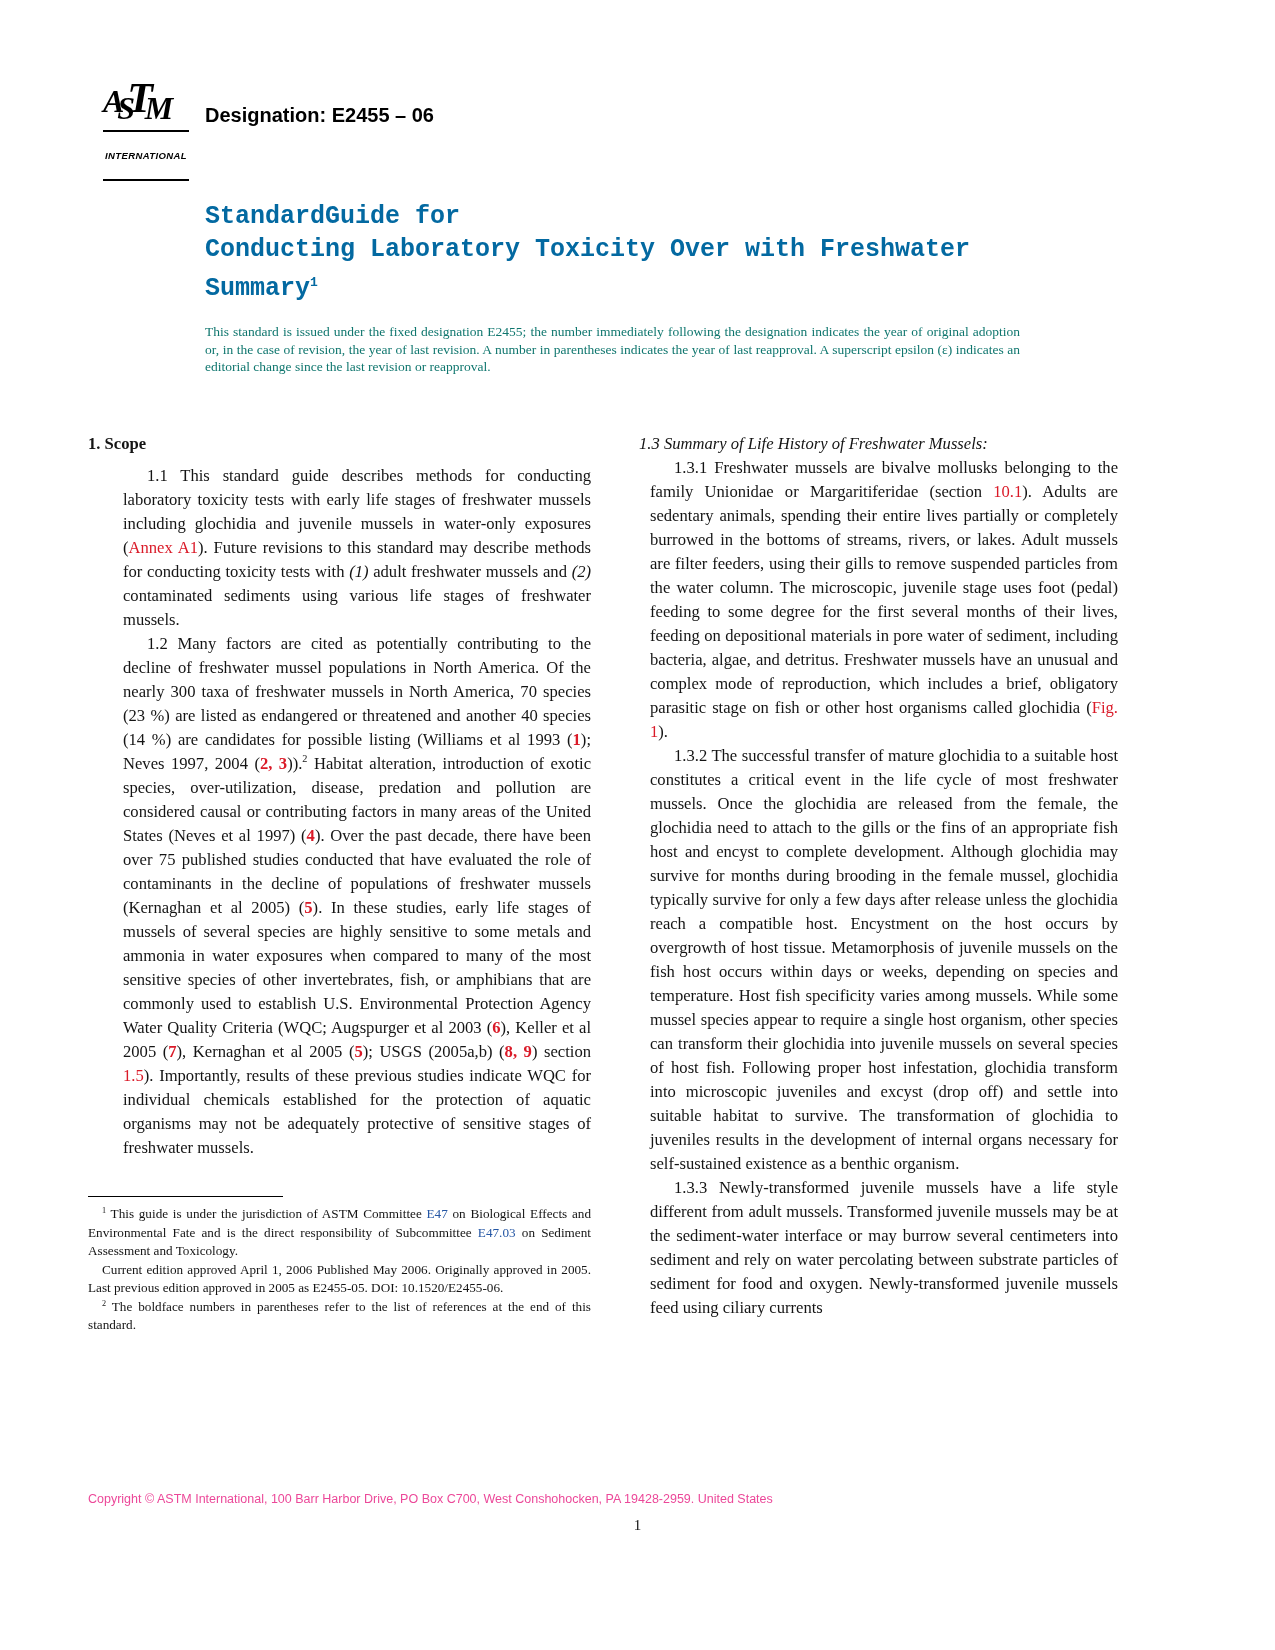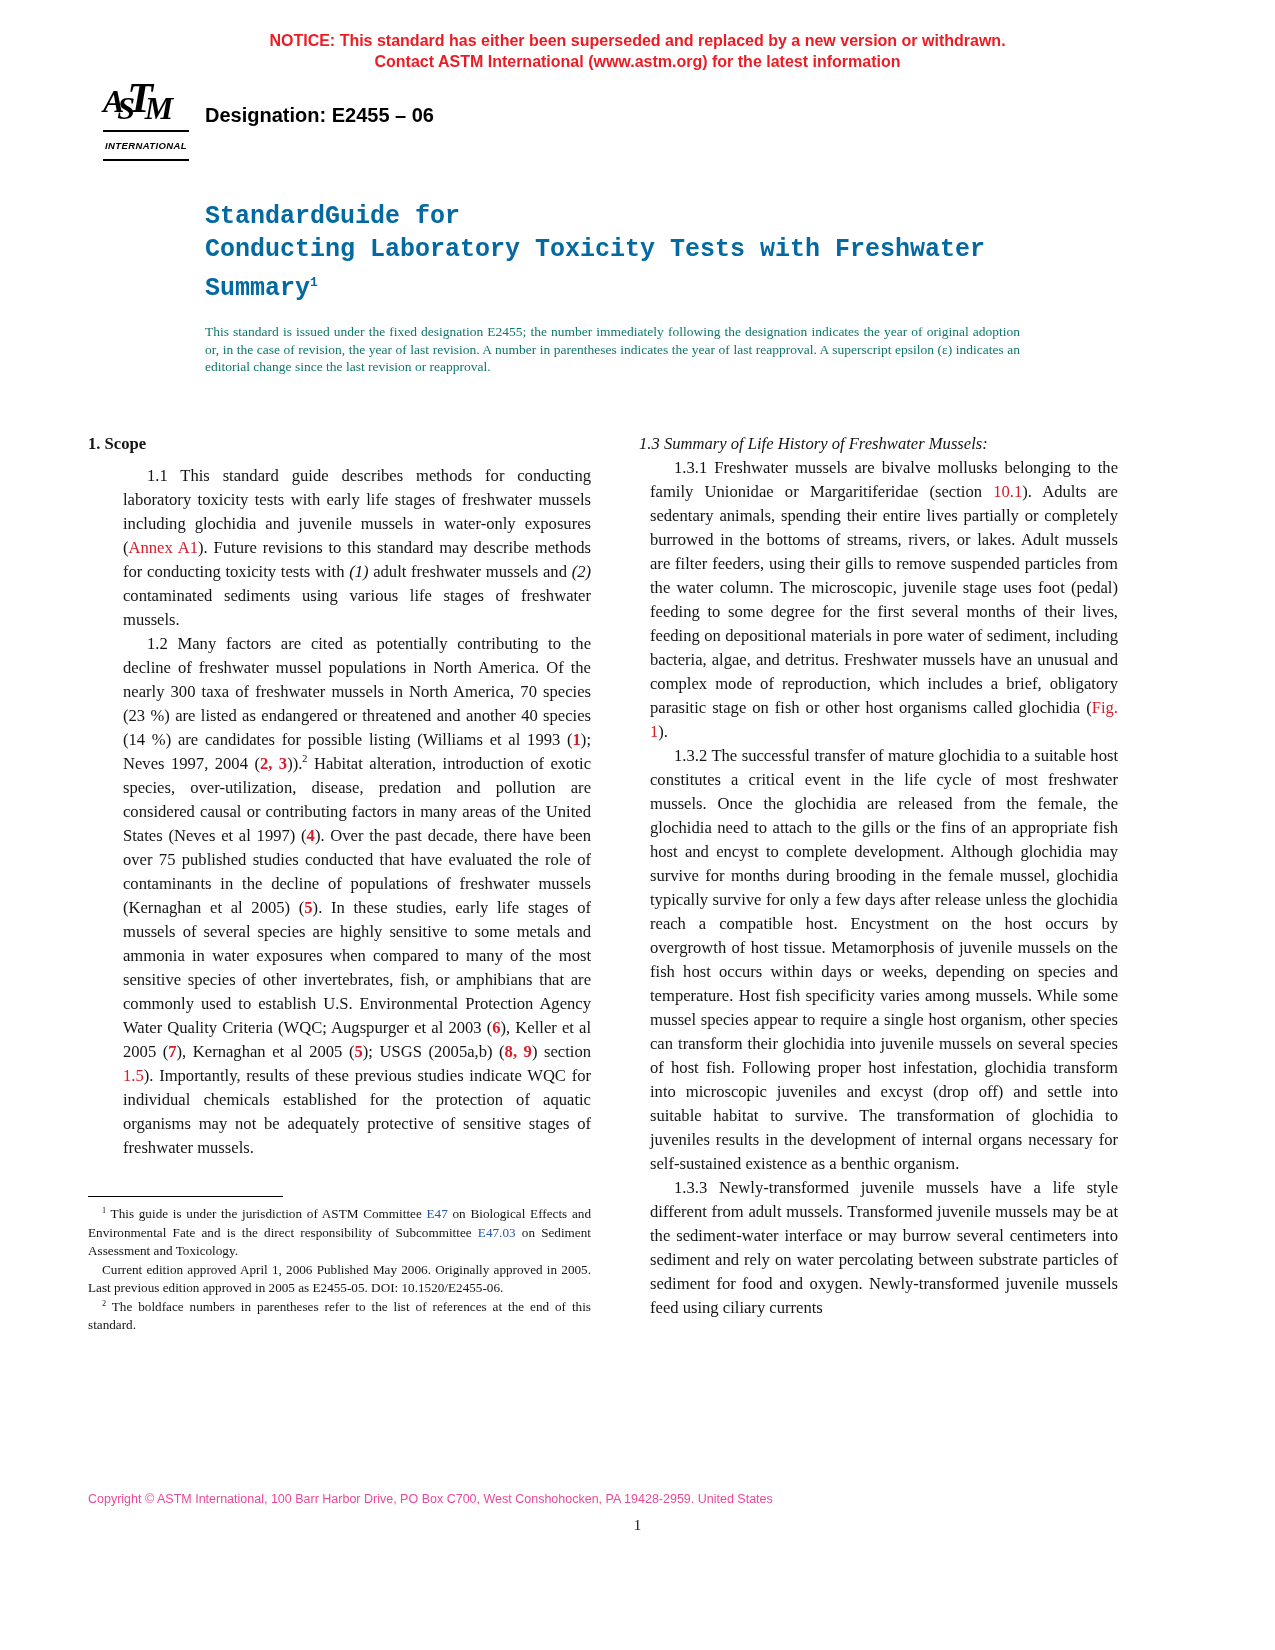--- a/index.html
+++ b/index.html
@@ -16,21 +16,21 @@
   .logo { position:absolute; left:103px; top:76px; width:110px; }
   .logo-letters { height:50px; line-height:44px; white-space:nowrap; }
   .logo-ch { display:inline-block; font-family:"Liberation Serif", serif; font-style:italic; font-weight:bold; color:#000; }
   .logo-ch-0 { font-size:32px; }
   .logo-ch-1 { font-size:32px; margin-left:-7px; transform:translateY(7px); }
   .logo-ch-2 { font-size:42px; margin-left:-8px; }
   .logo-ch-3 { font-size:32px; margin-left:-8px; transform:translateY(7px); }
   .logo-intl {
     display:inline-block; margin-top:4px; font-family:"Liberation Sans", sans-serif;
     font-weight:bold; font-style:italic; font-size:9.5px; letter-spacing:0.4px;
-    border-top:2px solid #000; border-bottom:2px solid #000; padding:8px 2px; color:#000;
+    border-top:2px solid #000; border-bottom:2px solid #000; padding:18px 2px; color:#000;
   }
   .designation {
     position:absolute; left:205px; top:104px;
     font-family:Liberation Sans, sans-serif; font-weight:bold; font-size:20px; color:#000;
   }
   .title-block {
     position:absolute; left:205px; top:200px;
     font-family:Liberation Mono, monospace; font-weight:bold;
     font-size:25px; line-height:33px; color:#0369a1;
   }
@@ -55,35 +55,31 @@
     position:absolute; left:88px; top:1492px;
     font-family:"Liberation Sans", sans-serif; font-size:12.5px; color:#ec4899;
   }
   .page-num { position:absolute; left:0; right:0; top:1517px; text-align:center; font-size:15px; color:#141414; }
 </style>
 </head>
 <body>
 
 <div class="page">
 
-  <div class="notice">
-    <div>NOTICE: This standard has either been superseded and replaced by a new version or withdrawn.</div>
-    <div>Contact ASTM International (www.astm.org) for the latest information</div>
-  </div>
 
   <div class="logo">
     <div class="logo-letters"><span class="logo-ch logo-ch-0">A</span><span class="logo-ch logo-ch-1">S</span><span class="logo-ch logo-ch-2">T</span><span class="logo-ch logo-ch-3">M</span></div>
     <div class="logo-intl">INTERNATIONAL</div>
   </div>
 
   <div class="designation">Designation: E2455 – 06</div>
 
   <div class="title-block">
     <div>StandardGuide for</div>
-    <div>Conducting Laboratory Toxicity Tests with Freshwater</div>
+    <div>Conducting Laboratory Toxicity Over with Freshwater</div>
     <div><span>Summary</span><sup>1</sup></div>
   </div>
 
   <div class="issued-note">This standard is issued under the fixed designation E2455; the number immediately following the designation indicates the year of original adoption or, in the case of revision, the year of last revision. A number in parentheses indicates the year of last reapproval. A superscript epsilon (ε) indicates an editorial change since the last revision or reapproval.</div>
 
   <div class="columns">
     <div class="col">
       <div>
           <div class="heading"><span>1.  Scope</span></div>
           <div class="para"><span>1.1  This standard guide describes methods for conducting laboratory toxicity tests with early life stages of freshwater mussels including glochidia and juvenile mussels in water-only exposures (</span><span class="link-red">Annex A1</span><span>). Future revisions to this standard may describe methods for conducting toxicity tests with </span><span class="it">(1)</span><span> adult freshwater mussels and </span><span class="it">(2)</span><span> contaminated sediments using various life stages of freshwater mussels.</span></div>

